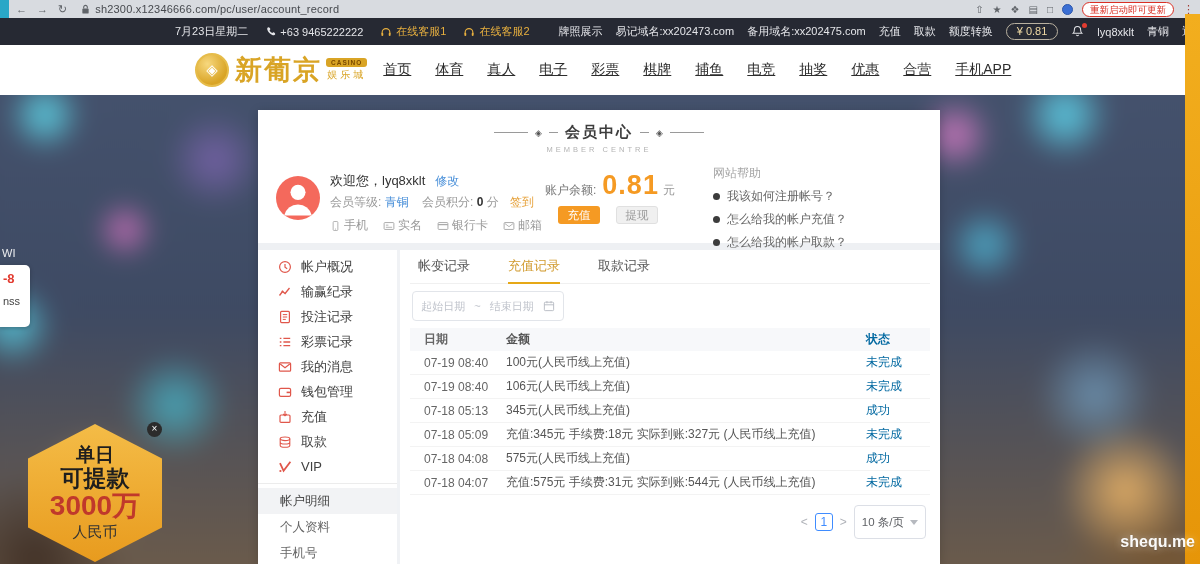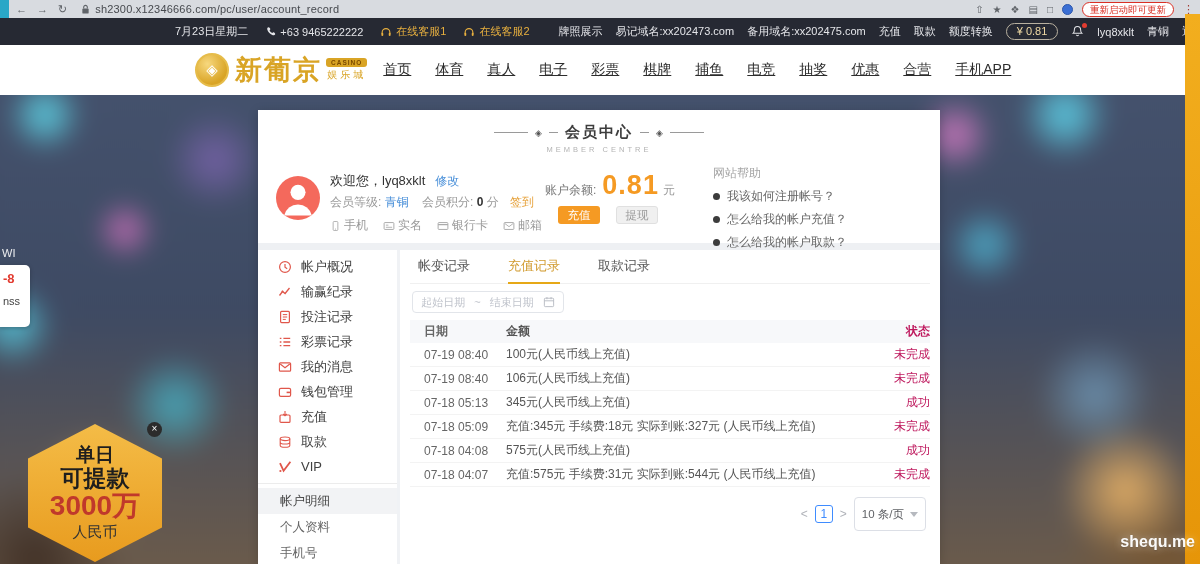--- a/index.html
+++ b/index.html
@@ -119,29 +119,29 @@
   .sub-item { height:26px; display:flex; align-items:center; padding-left:22px; font-size:12.5px; color:#666; cursor:pointer; }
   .sub-item.active { background:#f2f3f5; color:#444; }
   .vsep { width:3px; background:#f0f2f5; }
   .content { flex:1; padding:0 10px; }
 
   .tabs { height:34px; display:flex; gap:38px; padding:0 8px; align-items:stretch; border-bottom:1px solid #f0f0f0; }
   .tab { font-size:13px; color:#555; display:flex; align-items:center; cursor:pointer;
     border-bottom:2px solid transparent; margin-bottom:-1px; }
   .tab.active { color:#d19b2f; border-bottom-color:#e6a817; }
 
-  .datebox { margin-top:7px; margin-left:2px; width:152px; height:22px; border:1px solid #e2e5ea; border-radius:4px;
+  .datebox { margin-top:7px; margin-left:2px; width:152px; height:30px; border:1px solid #e2e5ea; border-radius:4px;
     display:flex; align-items:center; justify-content:center; gap:9px; font-size:11px; color:#c0c4cc; cursor:pointer; }
 
   .tbl { margin-top:7px; font-size:12px; }
   .tbl-head { display:flex; height:23px; align-items:center; background:#f7f8fa; color:#555; font-weight:bold; }
   .tbl-row { display:flex; height:24px; align-items:center; border-bottom:1px solid #f3f3f3; }
   .c-date { width:96px; padding-left:14px; color:#666; flex:0 0 auto; }
   .c-amount { flex:1; color:#555; }
-  .c-status { width:64px; color:#be185d; flex:0 0 auto;text-align:right; }
+  .c-status { width:64px; color:#0369a1; flex:0 0 auto; }
 
   .pager { margin-top:10px; display:flex; justify-content:flex-end; align-items:center; gap:7px; padding-right:4px; }
   .pg-arrow { color:#b0b3b9; font-size:12px; cursor:pointer; }
   .pg-num { width:18px; height:18px; border:1px solid #3f8cff; color:#3f8cff; border-radius:3px;
     font-size:12px; display:flex; align-items:center; justify-content:center; cursor:pointer; }
   .pg-size { height:20px; border:1px solid #dcdfe6; border-radius:4px; padding:16px 7px; font-size:11.5px;
     color:#606266; display:flex; align-items:center; gap:6px; cursor:pointer; background:#fff; }
   .caret-down { width:0; height:0; border-left:4px solid transparent; border-right:4px solid transparent;
     border-top:5px solid #b6b9bf; }
 

